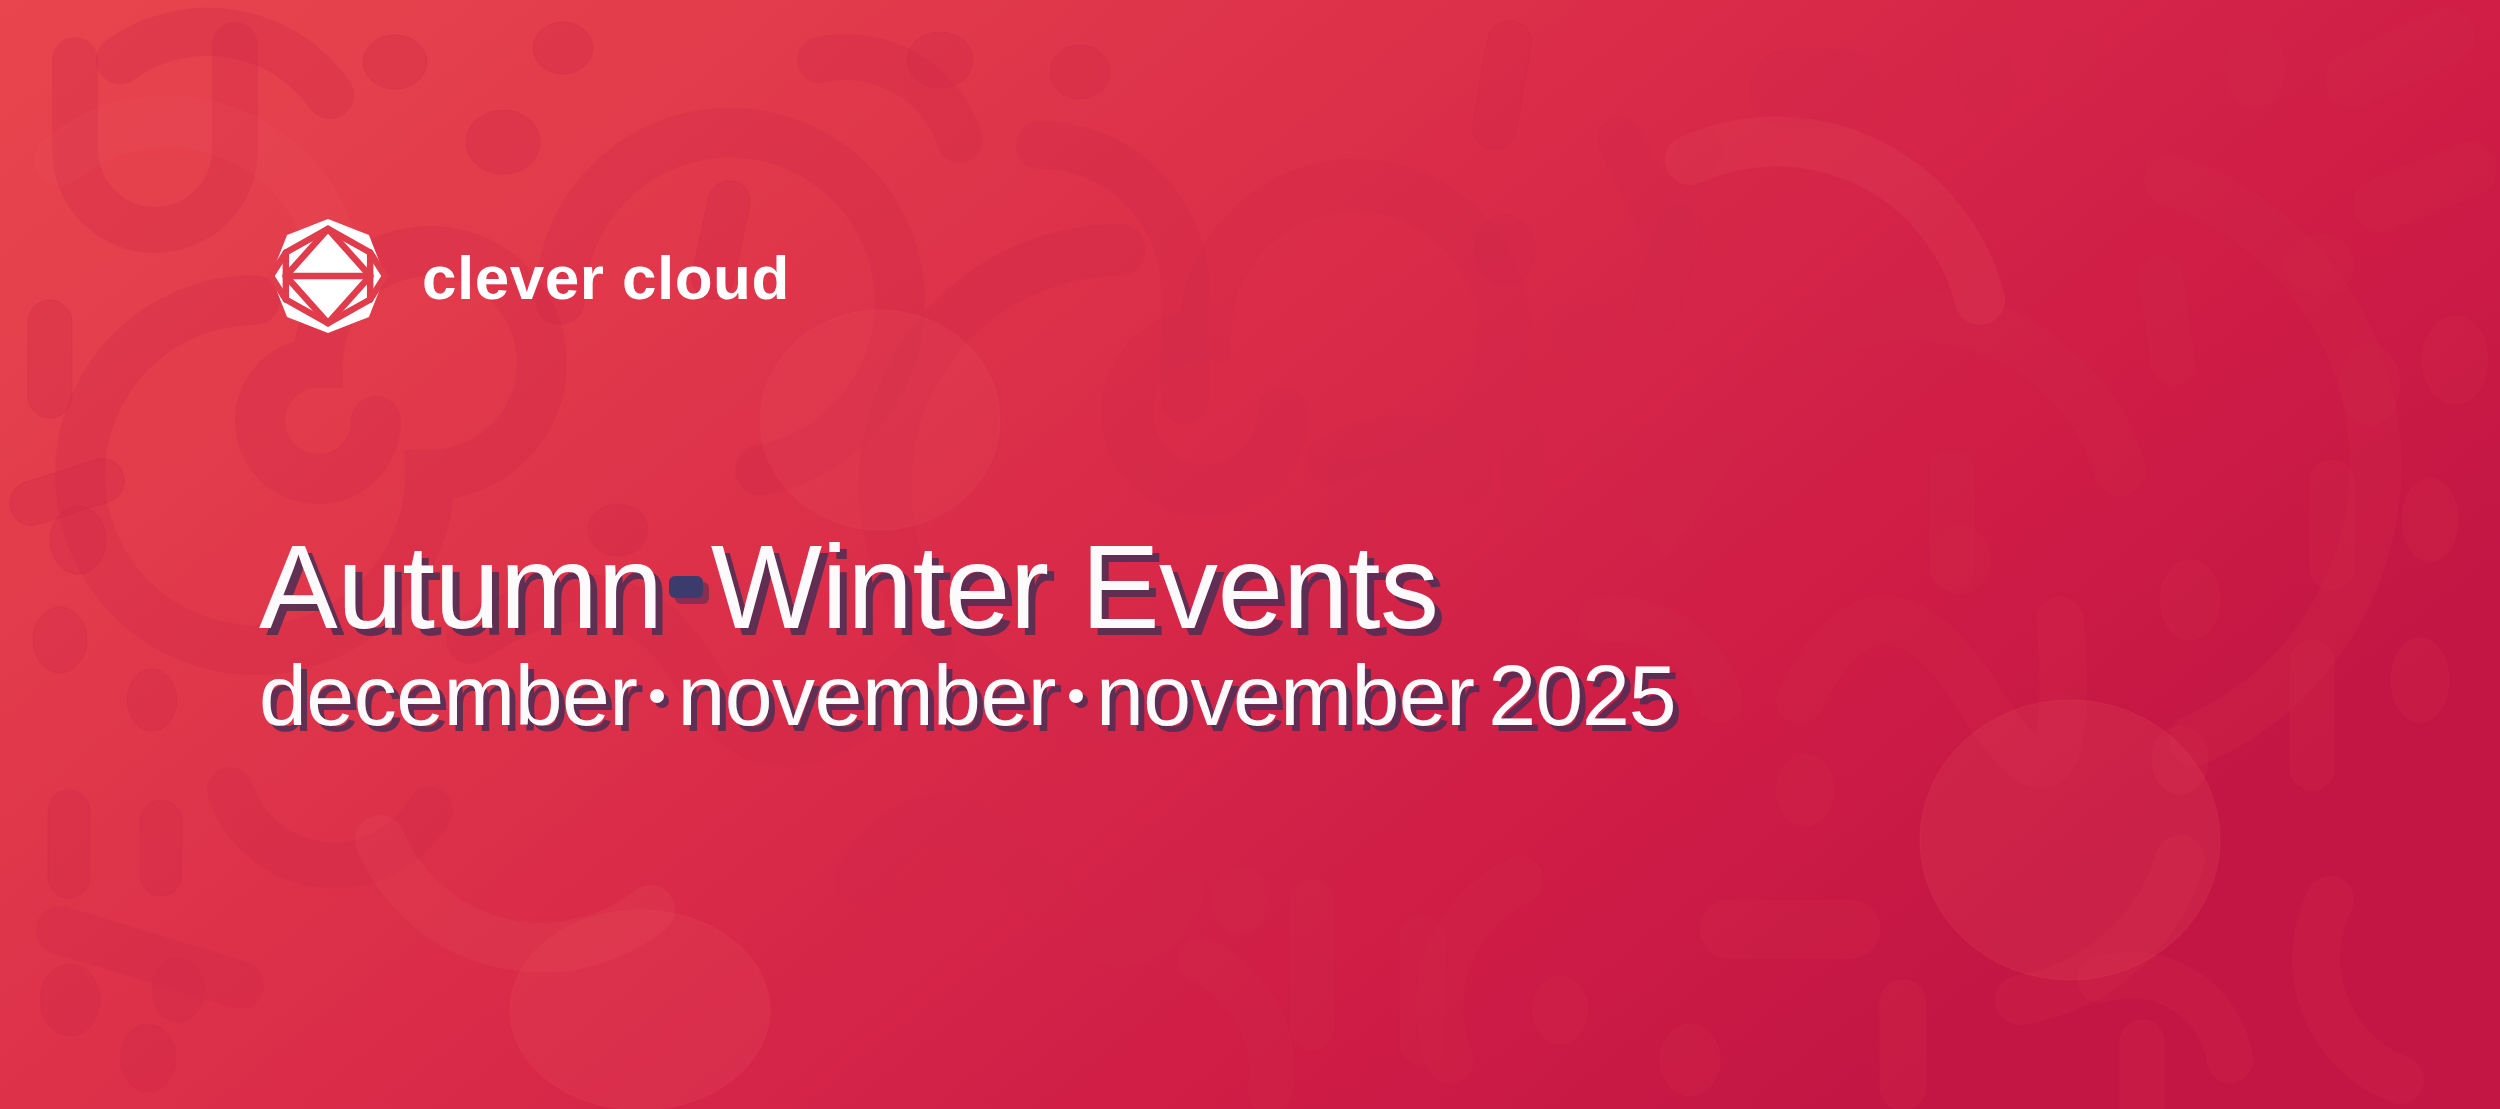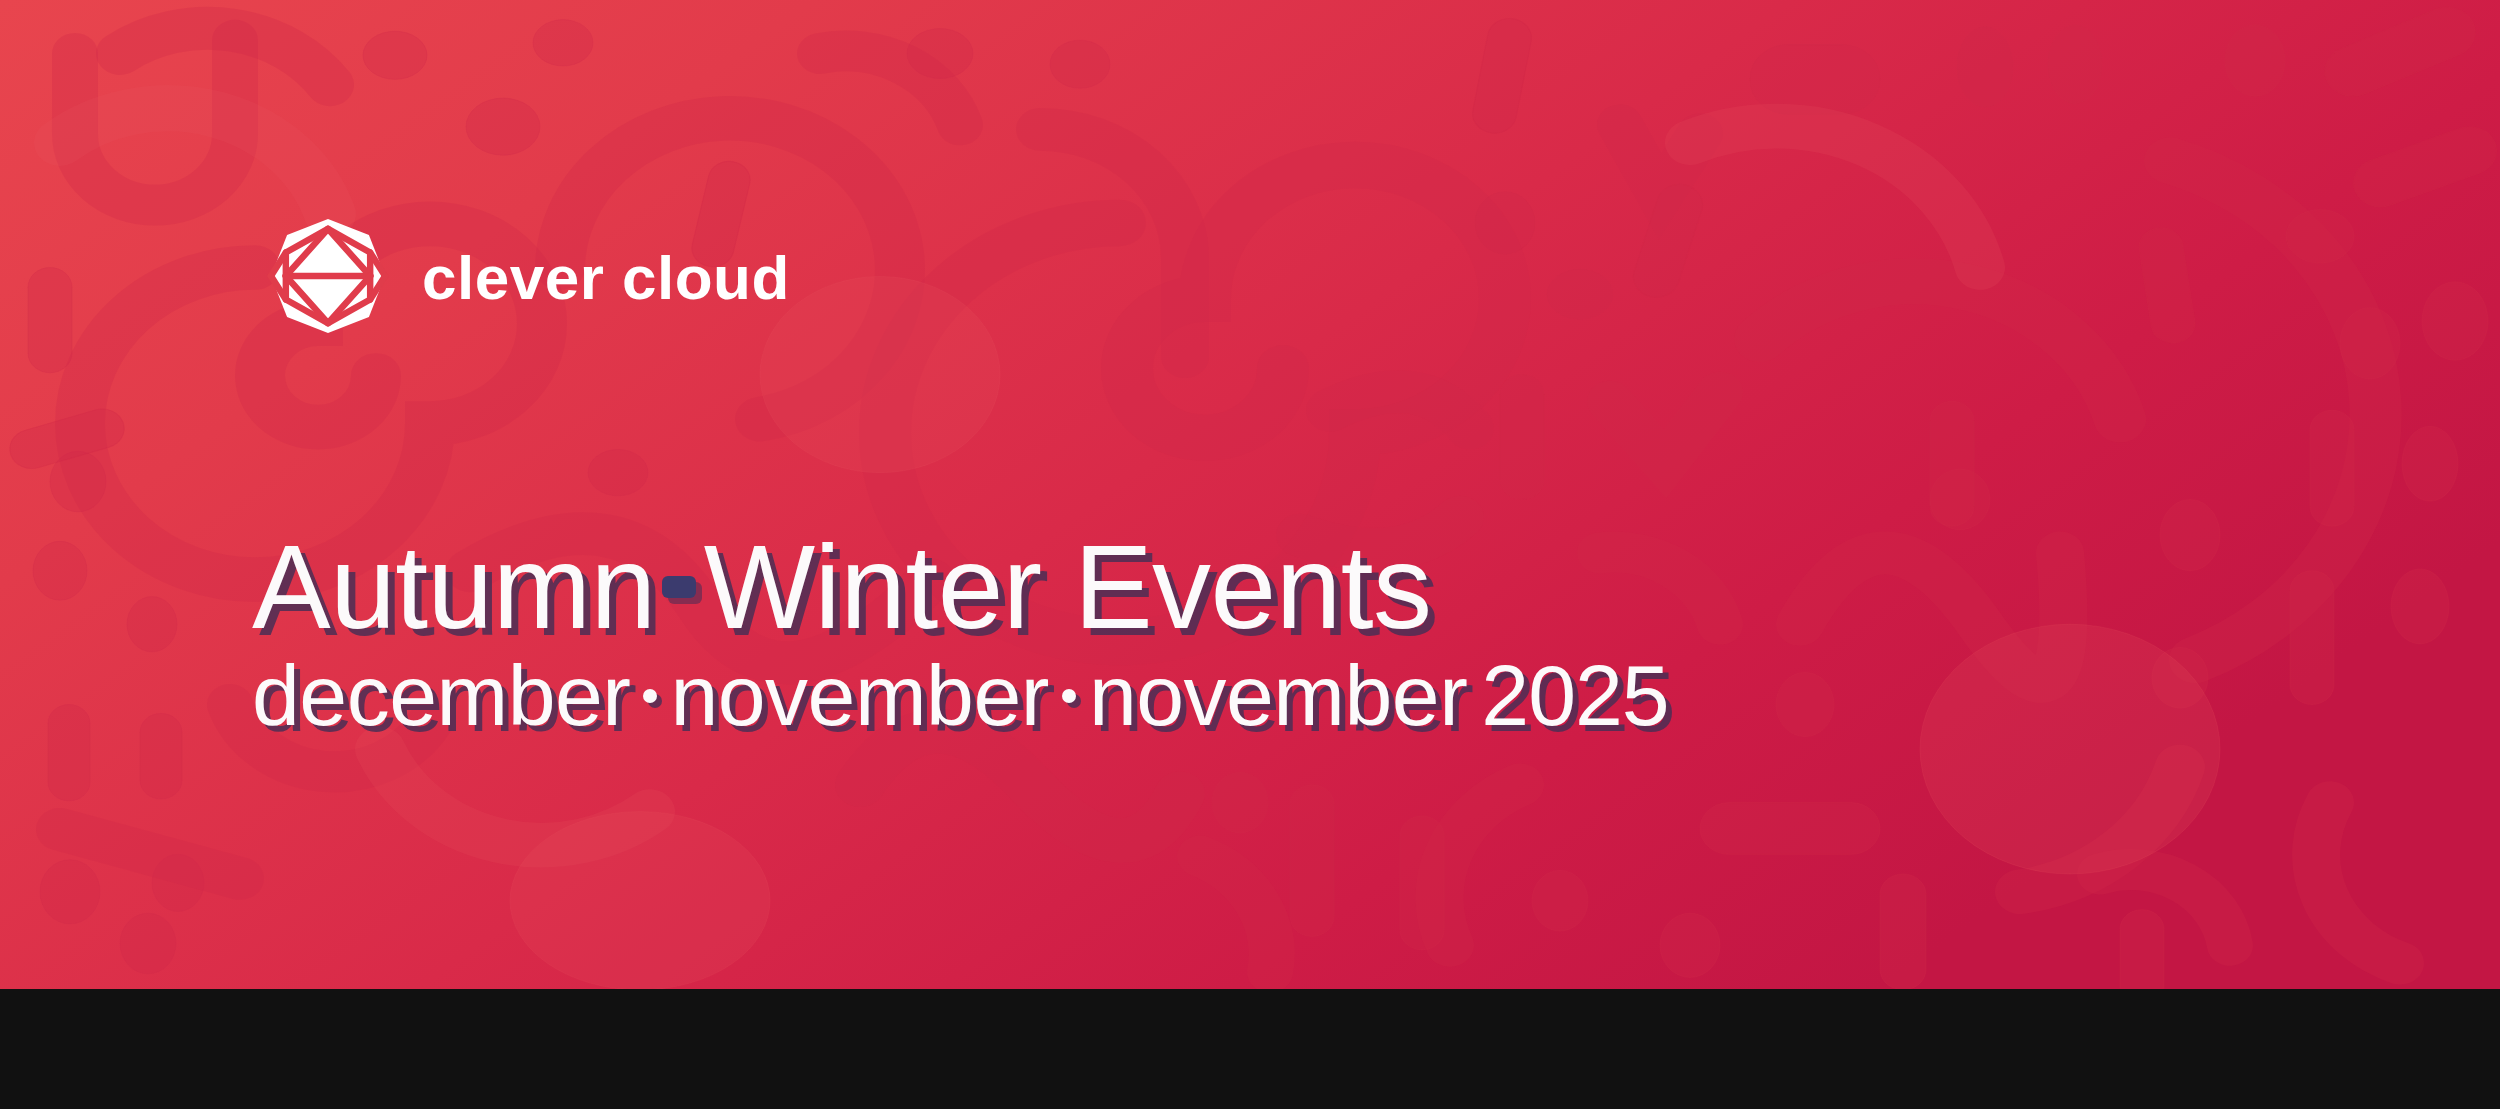--- a/index.html
+++ b/index.html
@@ -4,21 +4,21 @@
 <style>
   html, body {
     margin: 0;
     padding: 0;
     background: #111;
   }
 
   #banner {
     position: relative;
     width: 2500px;
-    height: 989px;
+    height: 1109px;
     overflow: hidden;
     font-family: "Liberation Sans", sans-serif;
     background: linear-gradient(108deg, #E8454E 0%, #E23B4B 22%, #DC2F49 48%, #D22248 72%, #C51745 100%);
   }
 
   
   #pattern-layer {
     position: absolute;
     inset: 0;
     width: 100%;
@@ -49,21 +49,21 @@
     letter-spacing: 0.5px;
     line-height: 1;
     white-space: nowrap;
     font-family: "Liberation Sans", sans-serif;
     transform: translateY(2px);
   }
 
   
   #headline-block {
     position: absolute;
-    left: 252px;
+    left: 259px;
     top: 528px;
   }
 
   #headline {
     margin: 0;
     color: #FCFAFB;
     font-size: 118px;
     font-weight: 300;
     line-height: 1.0;
     white-space: nowrap;

